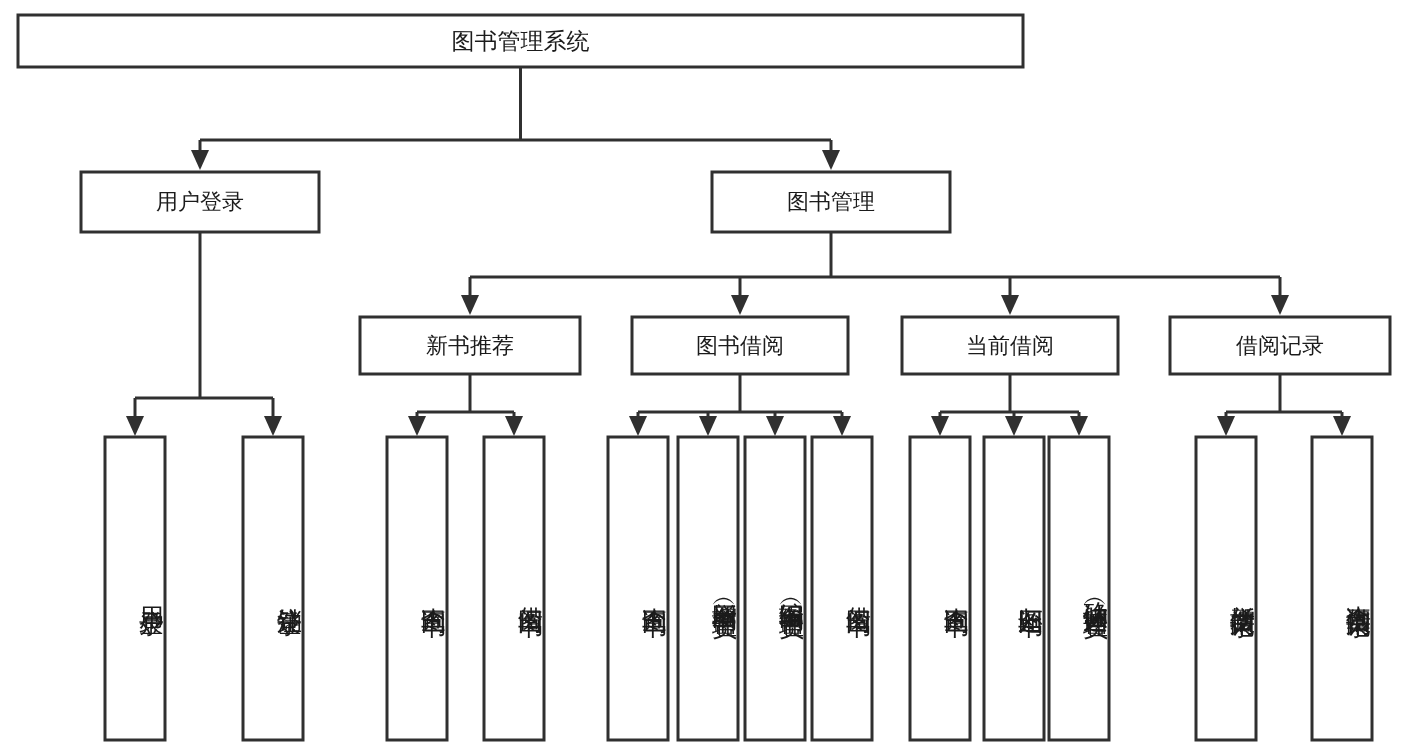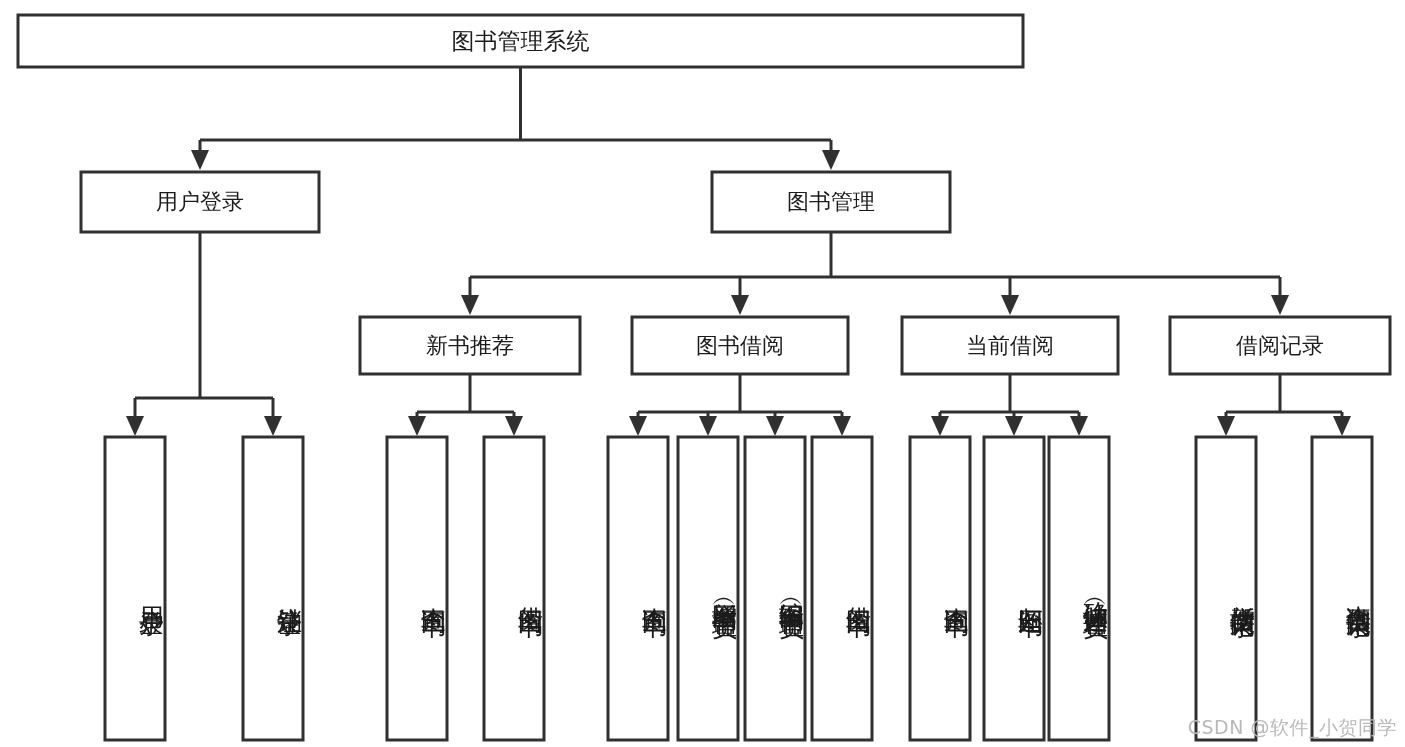--- a/index.html
+++ b/index.html
@@ -186,14 +186,13 @@
       <div class="leaf-label-box" style="left: 678px; top: 451px; width: 60px; height: 279px;">新增图书（管理员）</div>
       <div class="leaf-label-box" style="left: 745px; top: 451px; width: 60px; height: 279px;">编辑图书（管理员）</div>
       <div class="leaf-label-box" style="left: 812px; top: 451px; width: 60px; height: 279px;">借阅图书</div>
       <div class="leaf-label-box" style="left: 910px; top: 451px; width: 60px; height: 279px;">查询图书</div>
       <div class="leaf-label-box" style="left: 984px; top: 451px; width: 60px; height: 279px;">归还图书</div>
       <div class="leaf-label-box" style="left: 1049px; top: 451px; width: 60px; height: 279px;">确认归还（管理员）</div>
       <div class="leaf-label-box" style="left: 1196px; top: 451px; width: 60px; height: 279px;">新增借阅记录</div>
       <div class="leaf-label-box" style="left: 1312px; top: 451px; width: 60px; height: 279px;">查询借阅记录</div>
     </div>
 
-  <div class="watermark">CSDN @软件_小贺同学</div>
 </div>
 
 </body></html>

